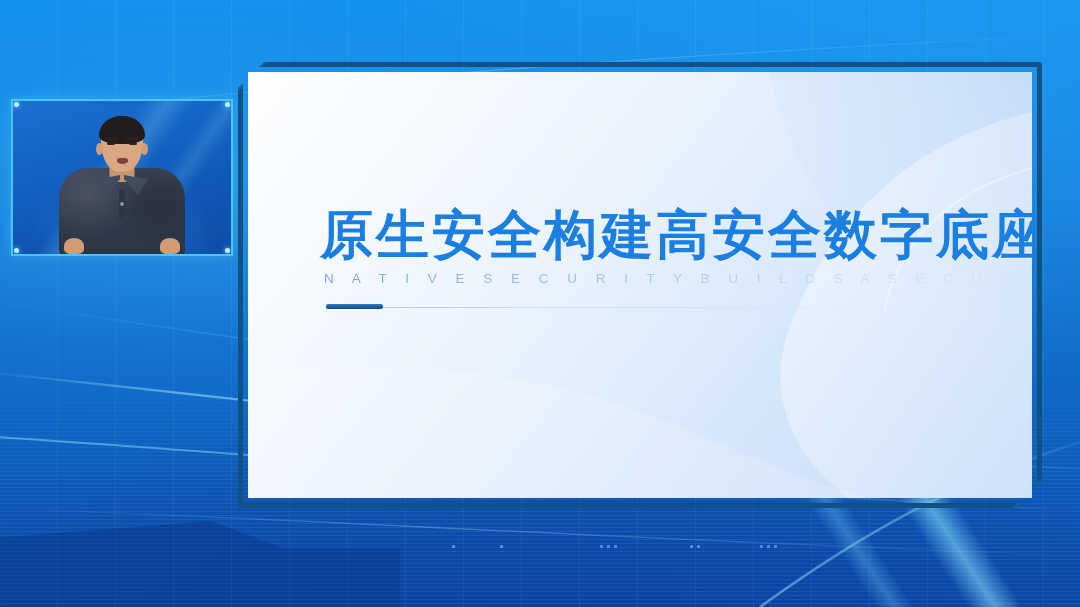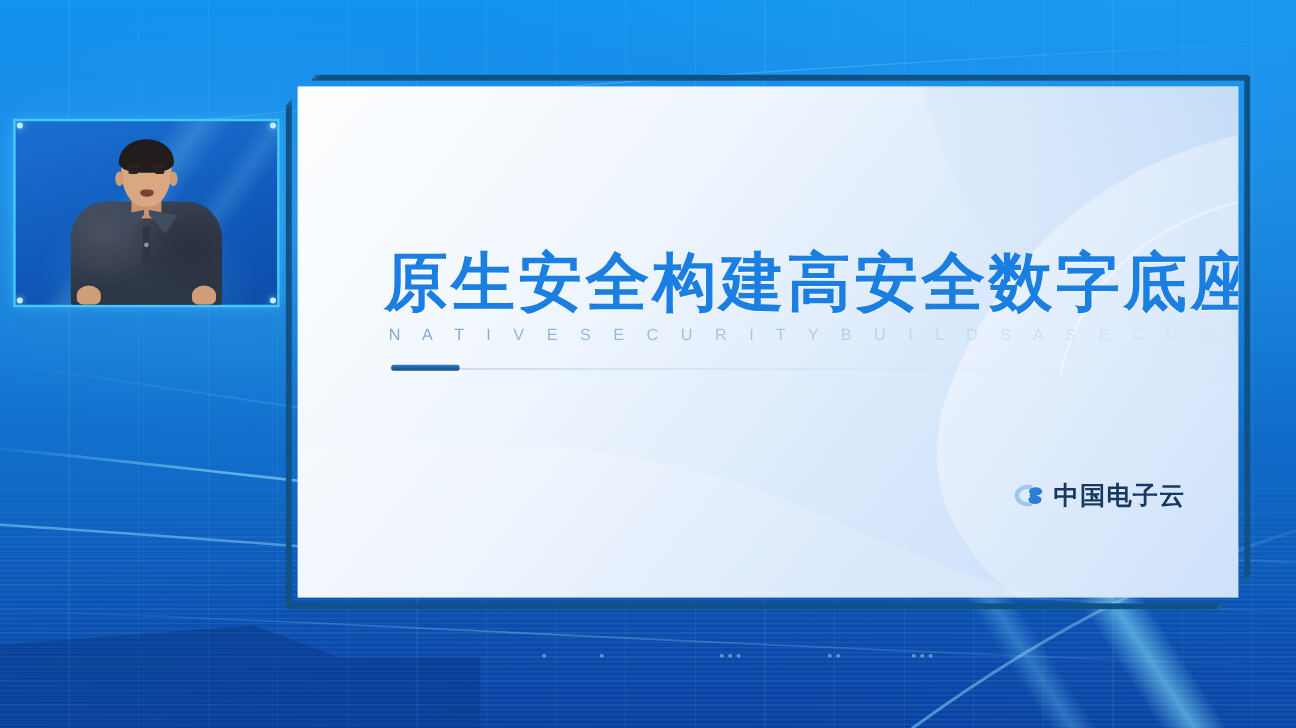--- a/index.html
+++ b/index.html
@@ -486,28 +486,17 @@
 
       <div class="slide-title">原生安全构建高安全数字底座</div>
 
       <div class="slide-subtitle">N A T I V E   S E C U R I T Y   B U I L D S   A   S E C U R E   D I G I T A L   B A S E</div>
 
       <div class="title-rule-wrap">
         <div class="title-rule-thin"></div>
         <div class="title-rule-accent"></div>
       </div>
 
-      <div class="slide-logo">
-        <span class="logo-mark">
-          <svg viewBox="0 0 54 44" width="27" height="22" aria-hidden="true">
-            <path d="M26 4 C 12 4, 3 13, 3 22 C 3 31, 12 40, 26 40 C 29 40, 31 39.4, 33 38.6 L 30 32.4 C 28.8 32.9, 27.5 33.2, 26 33.2 C 17.4 33.2, 11 28.4, 11 22 C 11 15.6, 17.4 10.8, 26 10.8 C 27.5 10.8, 28.8 11.1, 30 11.6 L 33 5.4 C 31 4.6, 29 4, 26 4 Z" fill="#9ec8ee"></path>
-            <ellipse cx="38" cy="15" rx="11" ry="7" fill="#2a7fd4"></ellipse>
-            <ellipse cx="37" cy="29" rx="11" ry="7" fill="#2a7fd4"></ellipse>
-            <rect x="28" y="18.5" width="11" height="7" rx="3.5" fill="#2a7fd4"></rect>
-          </svg>
-        </span>
-        <span class="logo-text">中国电子云</span>
-      </div>
 
     </div>
   </div>
 
 </div>
 
 </body></html>

